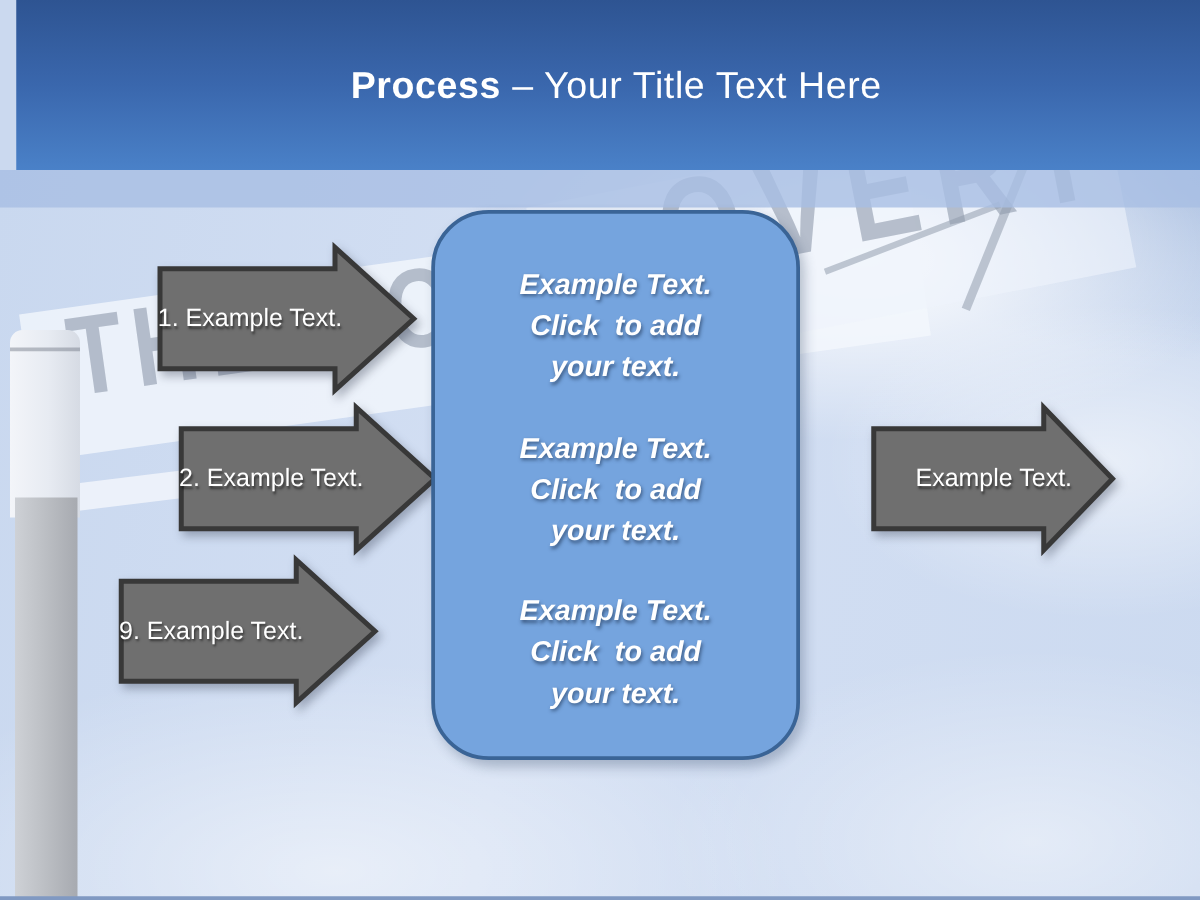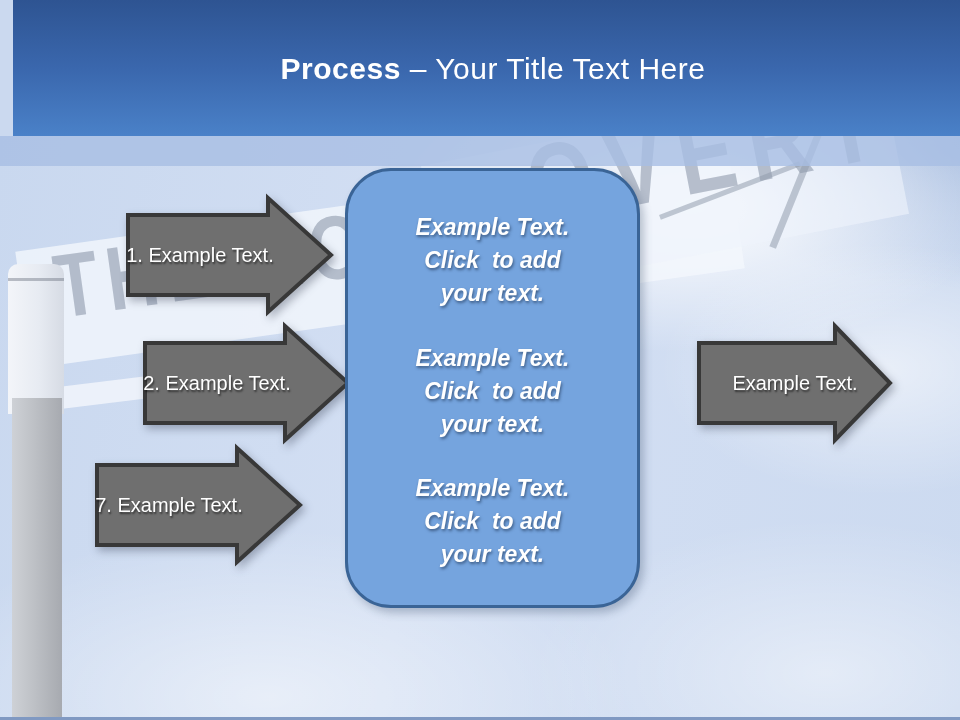--- a/index.html
+++ b/index.html
@@ -112,21 +112,21 @@
   <div class="arrow arrow-left arrow-2">
     <svg viewBox="0 0 208 118" width="208" height="118">
       <polygon points="2,19 142,19 142,2 205,59 142,116 142,99 2,99"></polygon>
     </svg>
     <span class="arrow-label">2. Example Text.</span>
   </div>
   <div class="arrow arrow-left arrow-3">
     <svg viewBox="0 0 208 118" width="208" height="118">
       <polygon points="2,19 142,19 142,2 205,59 142,116 142,99 2,99"></polygon>
     </svg>
-    <span class="arrow-label">7. Example Text.</span>
+    <span class="arrow-label">9. Example Text.</span>
   </div>
 
   <div class="center-box">
     <p class="box-paragraph">Example Text.
 Click  to add
 your text.</p>
     <p class="box-paragraph">Example Text.
 Click  to add
 your text.</p>
     <p class="box-paragraph">Example Text.

